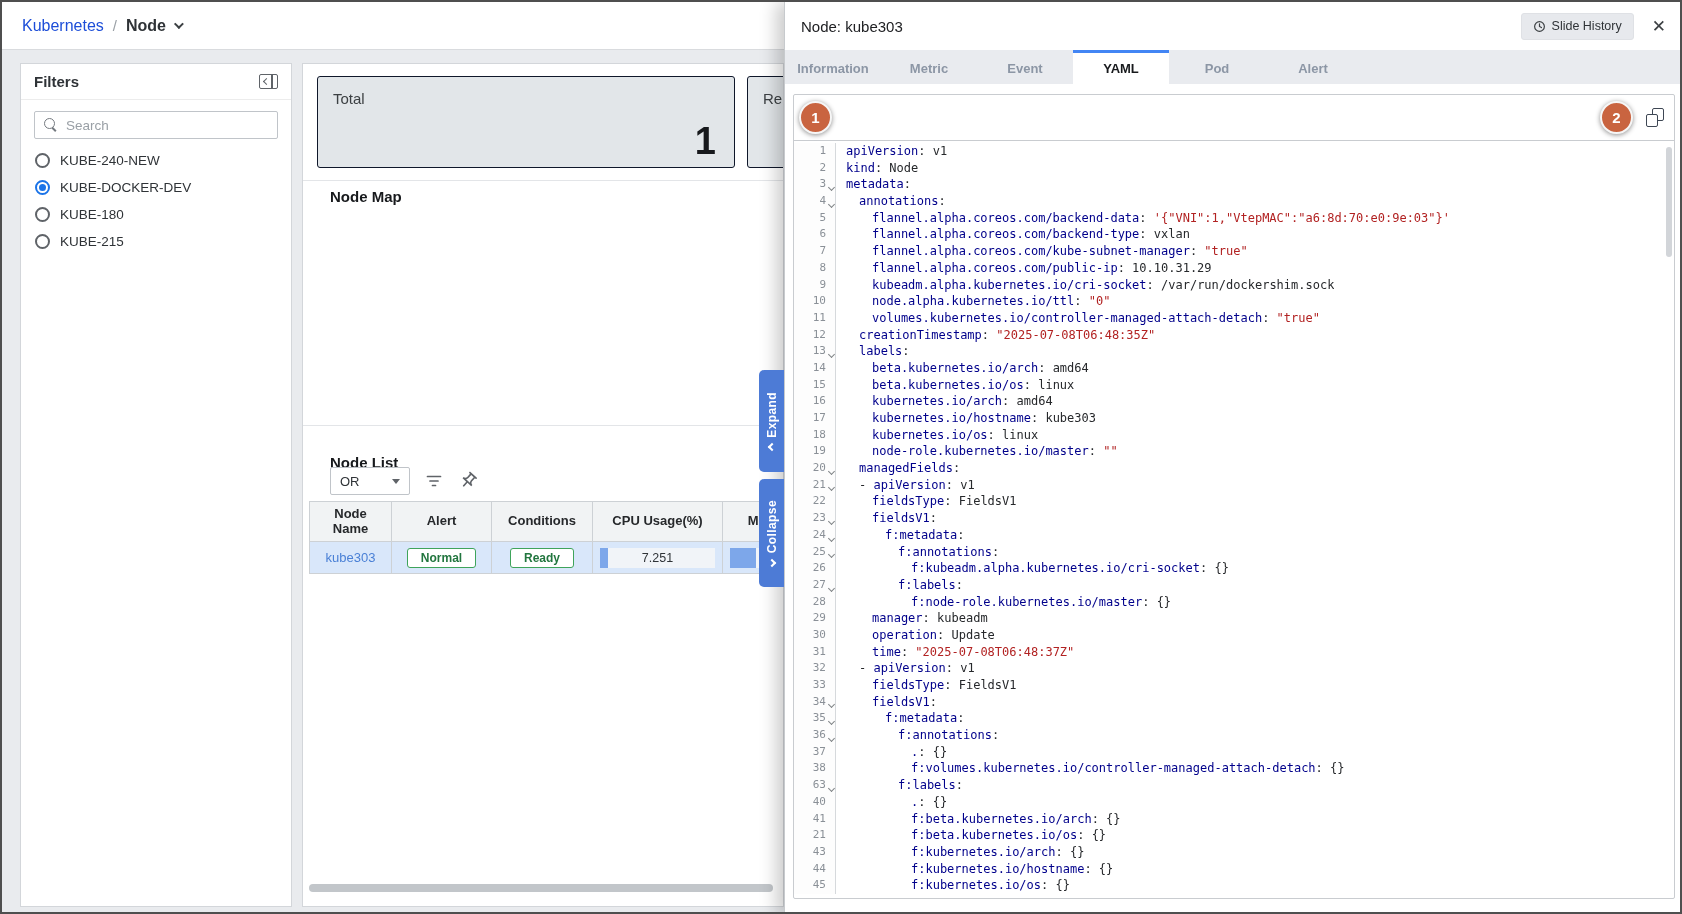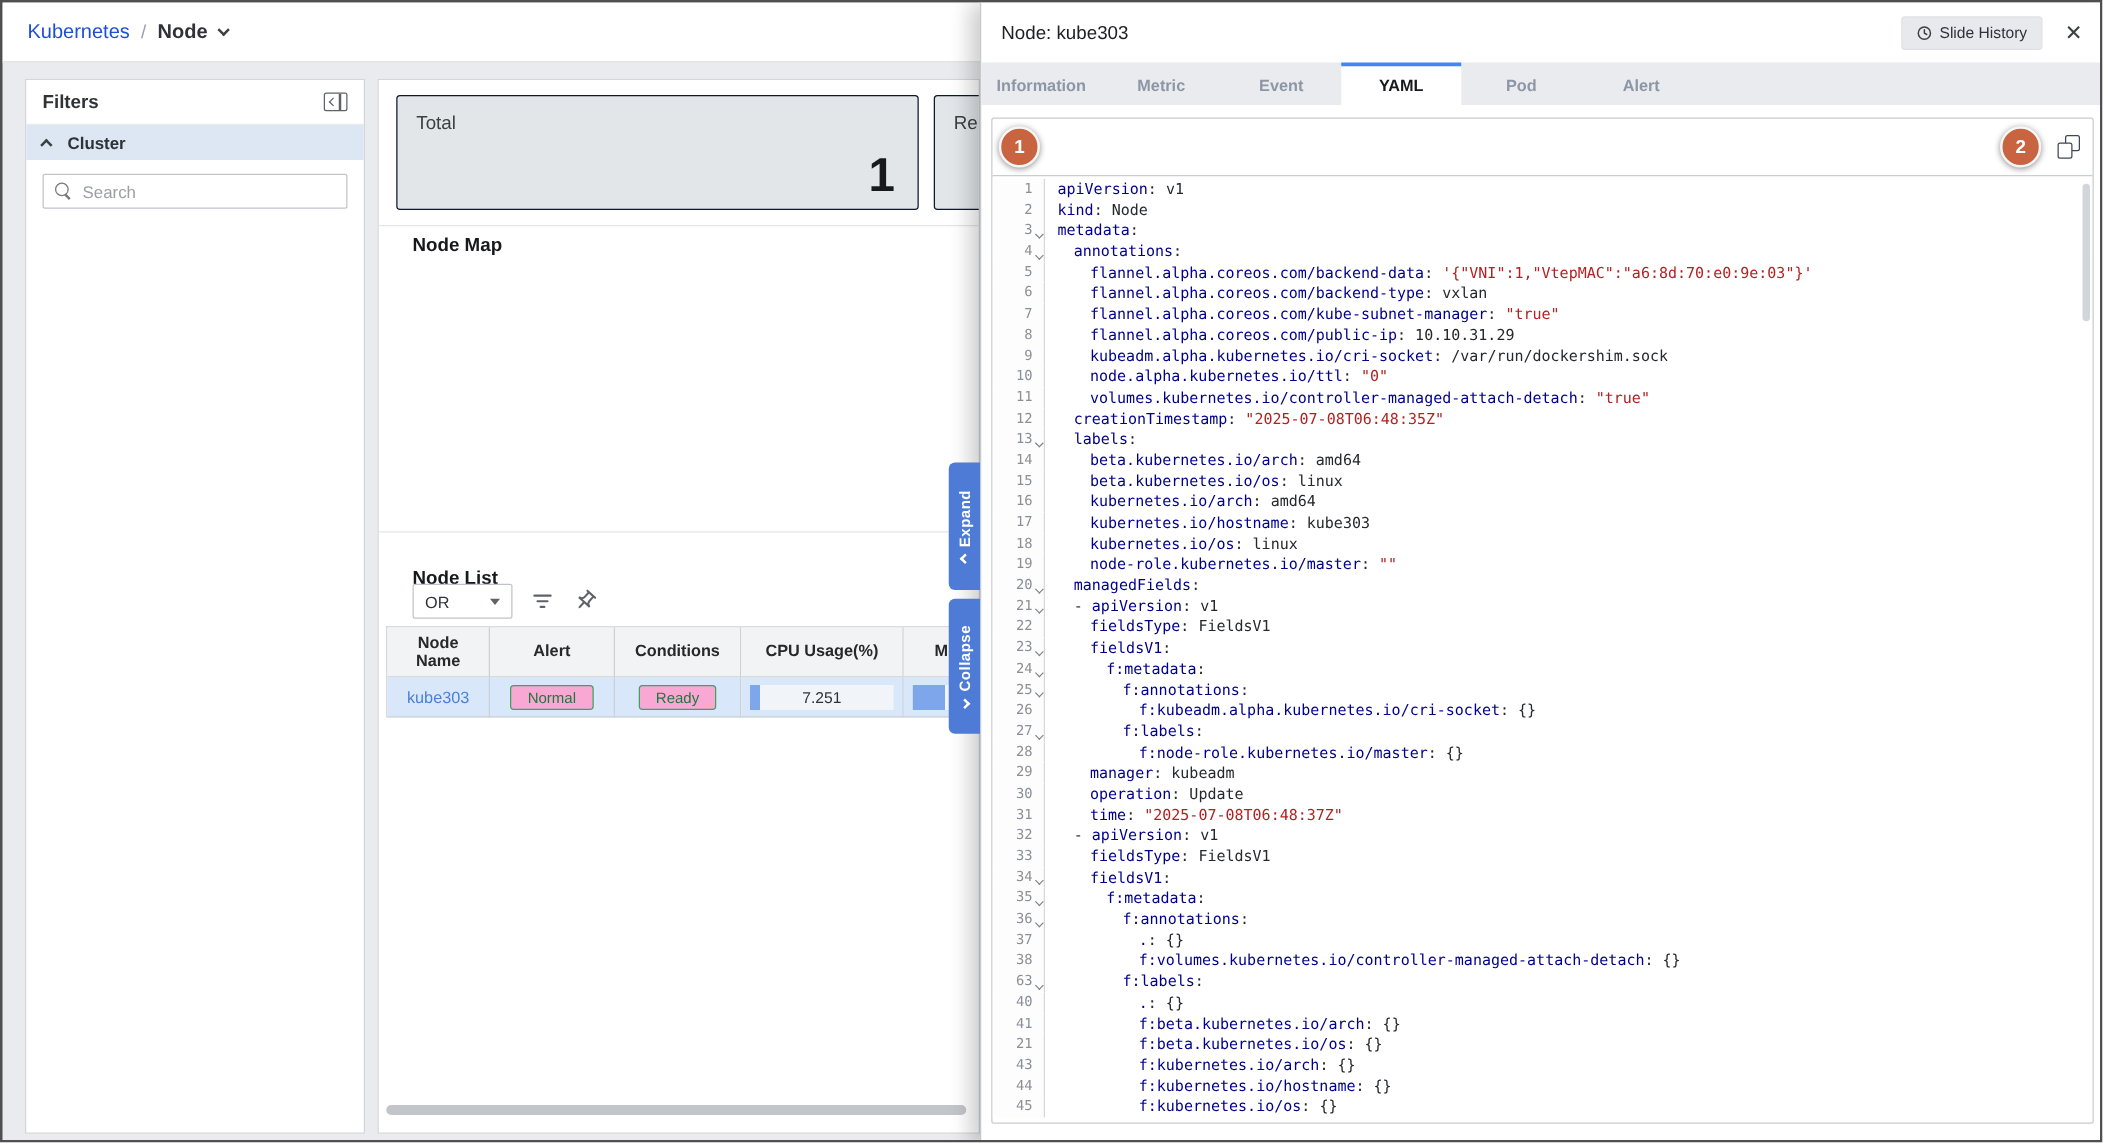--- a/index.html
+++ b/index.html
@@ -43,21 +43,21 @@
 .divider{position:absolute;left:0;width:100%;height:1px;background:#e3e5e8}
 .sec-title{position:absolute;left:27px;font-weight:bold;font-size:15px;color:#17191c}
 .filter-row{position:absolute;left:27px;top:403px;display:flex;align-items:center;gap:14px}
 .or-select{width:80px;height:28px;border:1px solid #c0c4c9;border-radius:2px;display:flex;align-items:center;justify-content:space-between;padding:0 9px;font-size:13px;color:#2f3337;cursor:pointer;background:#fff}
 .caret{width:0;height:0;border-left:4px solid transparent;border-right:4px solid transparent;border-top:5px solid #5f6368}
 .toolicon{width:20px;height:20px;cursor:pointer}
 .ntable{position:absolute;left:6px;top:437px;display:grid;grid-template-columns:82px 100px 101px 130px 80px;border-top:1px solid #cdd1d5;border-left:1px solid #cdd1d5}
 .th{background:#f1f3f4;border-right:1px solid #cdd1d5;border-bottom:1px solid #cdd1d5;height:40px;display:flex;align-items:center;justify-content:center;text-align:center;font-weight:bold;font-size:13px;color:#26282b;padding:0 6px;line-height:1.15}
 .td{background:#d9e7fa;border-right:1px solid #cdd1d5;border-bottom:1px solid #cdd1d5;height:32px;display:flex;align-items:center;justify-content:center;font-size:13px}
 .node-link{color:#4a80d6;cursor:pointer}
-.badge-ok{display:inline-block;border:1px solid #3fa45b;border-radius:3px;background:#f9a8d4;padding:2px 13px;font-size:12px;font-weight:normal;color:#22763f}
+.badge-ok{display:inline-block;border:1px solid #3fa45b;border-radius:3px;background:#ffffff;padding:2px 13px;font-size:12px;font-weight:bold;color:#22763f}
 .bar{position:relative;height:20px;background:#f1f4f8;flex:1;margin:0 7px;overflow:hidden}
 .bar-fill{position:absolute;left:0;top:0;bottom:0;background:#7da7ea}
 .bar-text{position:relative;text-align:center;line-height:20px;font-size:12.5px;color:#2f3337}
 .hscroll{position:absolute;left:6px;bottom:14px;width:464px;height:8px;border-radius:4px;background:#c2c6ca;cursor:pointer}
 
 
 .side-tab{position:absolute;left:757px;width:25px;background:#4d7bd6;color:#fff;border-radius:5px 0 0 5px;display:flex;flex-direction:column;align-items:center;justify-content:center;gap:7px;z-index:30;cursor:pointer}
 .side-tab.expand{top:368px;height:102px}
 .side-tab.collapse{top:477px;height:108px}
 .vtext{writing-mode:vertical-rl;transform:rotate(180deg);font-size:12px;font-weight:bold;letter-spacing:.4px}
@@ -104,28 +104,42 @@
       <span>Node</span>
       <span class="chev down"></span>
     </span>
   </div>
 
   <div class="filters">
     <div class="filters-header">
       <span class="f-title">Filters</span>
       <span class="panel-collapse-icon"></span>
     </div>
-    <div class="cluster-header">
-      <span class="chev up"></span>
-      <span class="lbl">Cluster</span>
-    </div>
     <div class="search-box">
       <span class="mag"></span>
       <input type="text" placeholder="Search" style="">
     </div>
+    <div>
+        <div class="radio-item">
+          <span class="radio"></span>
+          <span>KUBE-240-NEW</span>
+        </div>
+        <div class="radio-item">
+          <span class="radio sel"></span>
+          <span>KUBE-DOCKER-DEV</span>
+        </div>
+        <div class="radio-item">
+          <span class="radio"></span>
+          <span>KUBE-180</span>
+        </div>
+        <div class="radio-item">
+          <span class="radio"></span>
+          <span>KUBE-215</span>
+        </div>
+      </div>
   </div>
 
   <div class="main-card">
     <div class="stat-card" style="left:14px;width:418px">
       <div class="stat-label">Total</div>
       <div class="stat-value">1</div>
     </div>
     <div class="stat-card" style="left:444px;width:260px">
       <div class="stat-label">Re</div>
     </div>

